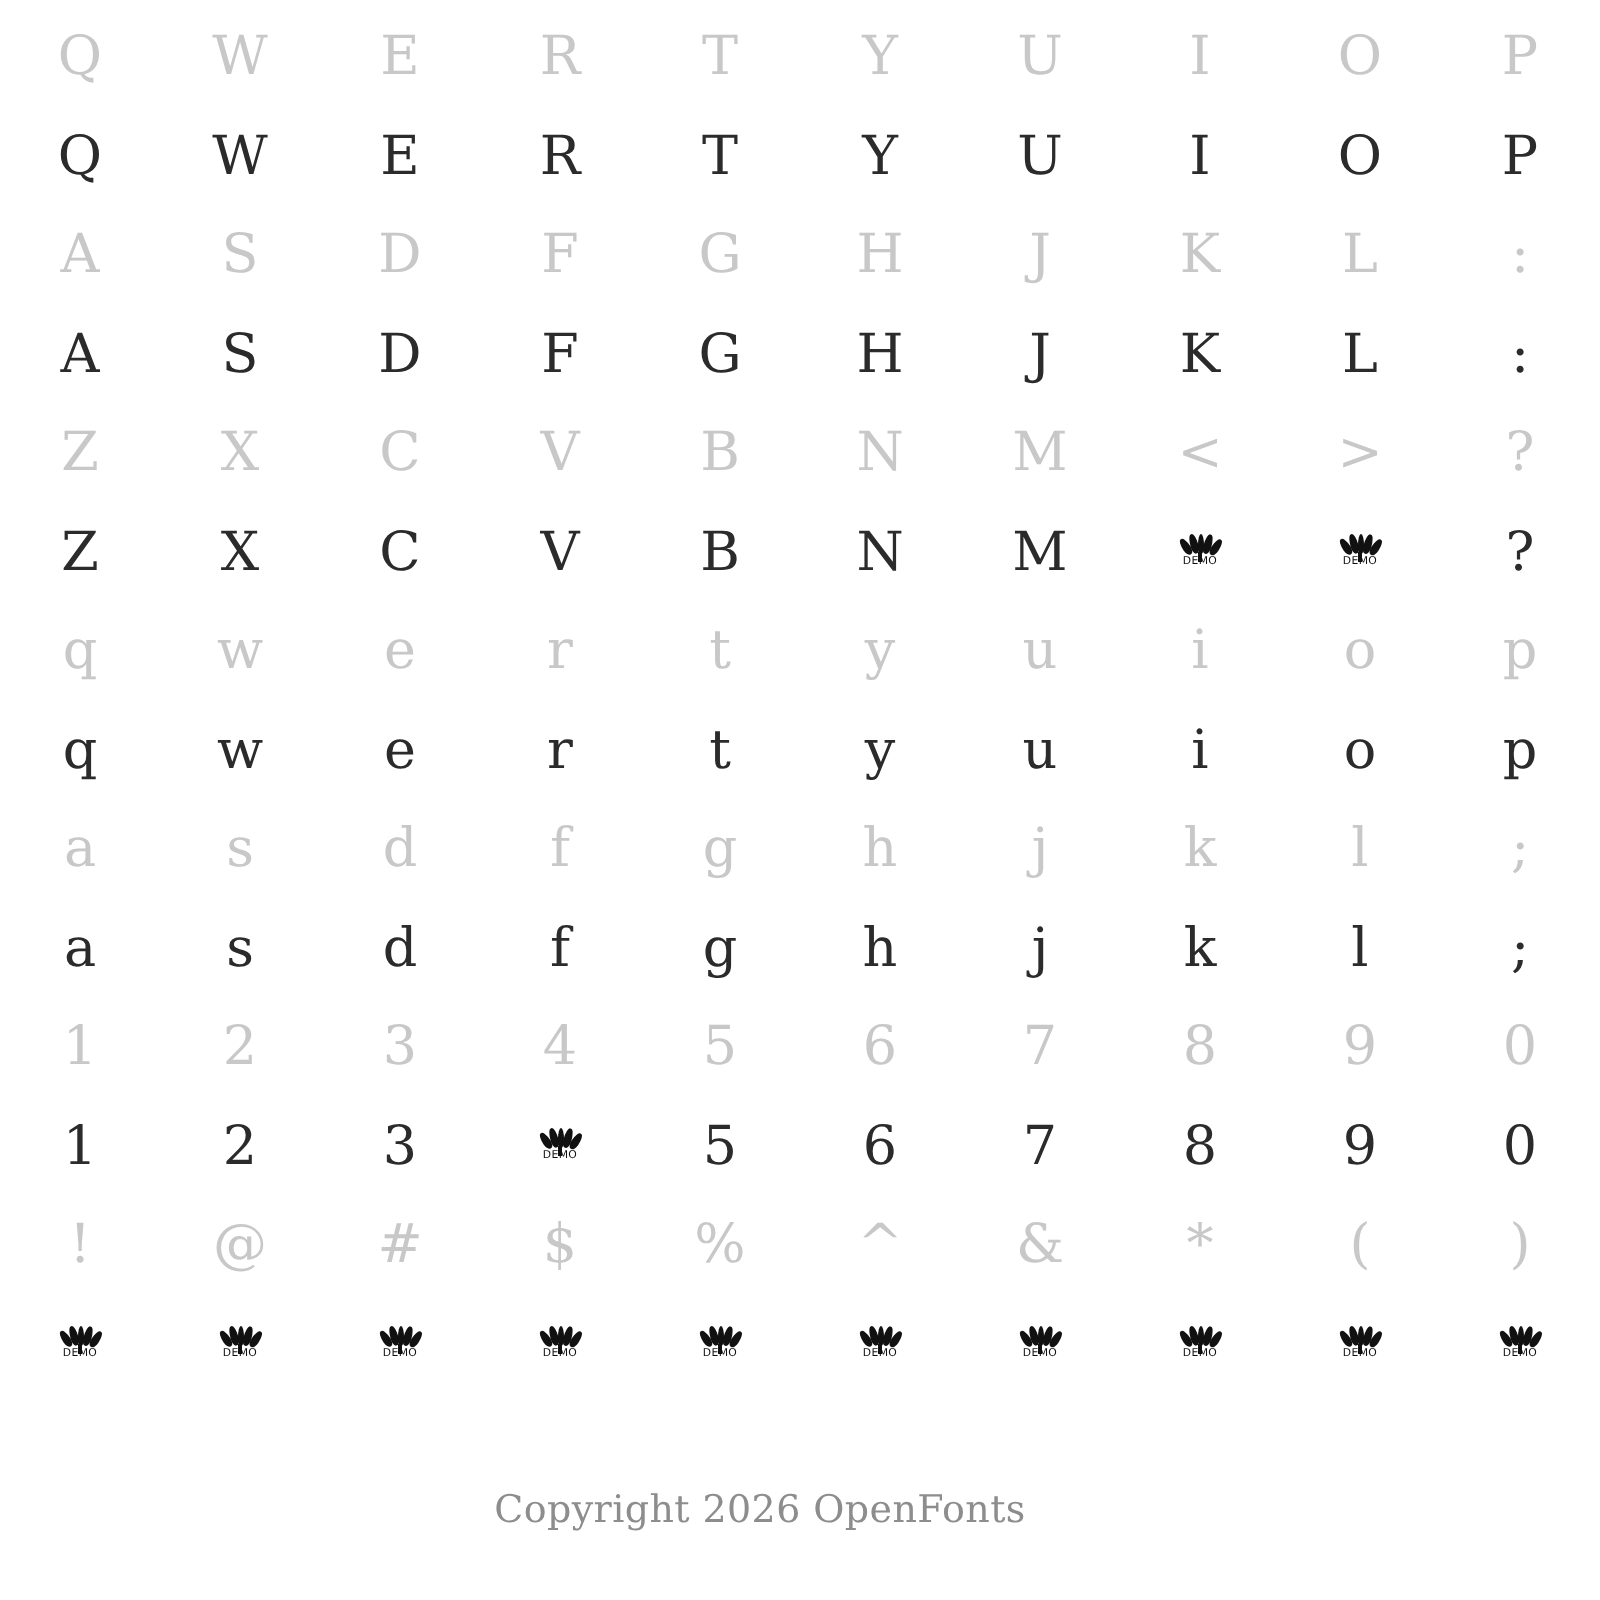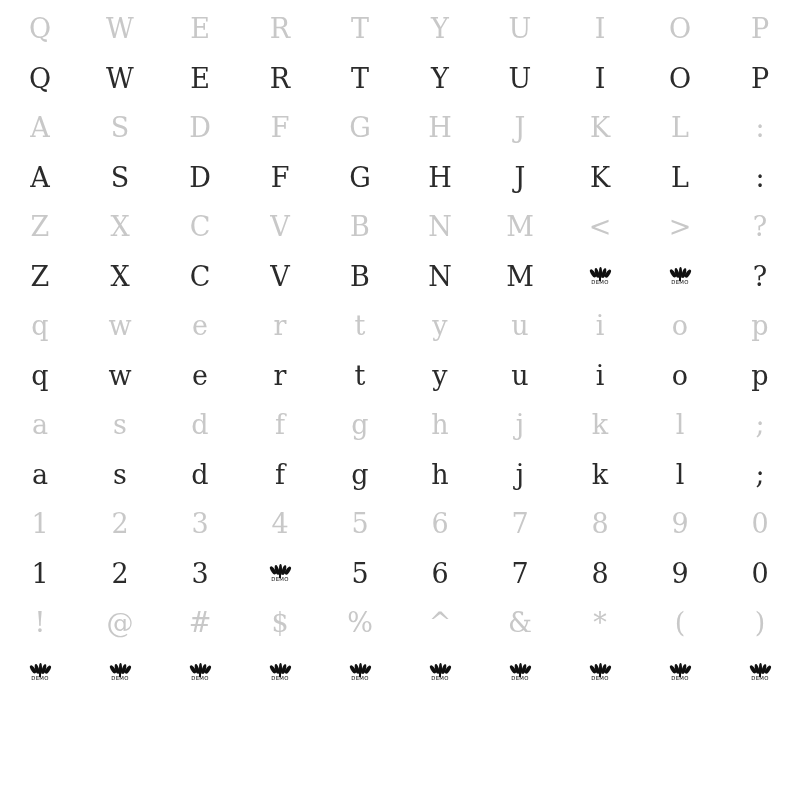--- a/index.html
+++ b/index.html
@@ -290,14 +290,17 @@
         <div class="cell"><span class="demo"><span class="leaf l1"></span><span class="leaf l2"></span><span class="leaf l3"></span><span class="leaf l4"></span><span class="leaf l5"></span><span class="stem"></span><span class="word">DEMO</span></span></div>
         <div class="cell"><span class="demo"><span class="leaf l1"></span><span class="leaf l2"></span><span class="leaf l3"></span><span class="leaf l4"></span><span class="leaf l5"></span><span class="stem"></span><span class="word">DEMO</span></span></div>
         <div class="cell"><span class="demo"><span class="leaf l1"></span><span class="leaf l2"></span><span class="leaf l3"></span><span class="leaf l4"></span><span class="leaf l5"></span><span class="stem"></span><span class="word">DEMO</span></span></div>
         <div class="cell"><span class="demo"><span class="leaf l1"></span><span class="leaf l2"></span><span class="leaf l3"></span><span class="leaf l4"></span><span class="leaf l5"></span><span class="stem"></span><span class="word">DEMO</span></span></div>
         <div class="cell"><span class="demo"><span class="leaf l1"></span><span class="leaf l2"></span><span class="leaf l3"></span><span class="leaf l4"></span><span class="leaf l5"></span><span class="stem"></span><span class="word">DEMO</span></span></div>
         <div class="cell"><span class="demo"><span class="leaf l1"></span><span class="leaf l2"></span><span class="leaf l3"></span><span class="leaf l4"></span><span class="leaf l5"></span><span class="stem"></span><span class="word">DEMO</span></span></div>
         <div class="cell"><span class="demo"><span class="leaf l1"></span><span class="leaf l2"></span><span class="leaf l3"></span><span class="leaf l4"></span><span class="leaf l5"></span><span class="stem"></span><span class="word">DEMO</span></span></div>
       </div>
     </div>
 
+  <div class="footer">
+    <span class="copy">Copyright 2026 OpenFonts</span>
+  </div>
 
 </div>
 
 </body></html>

